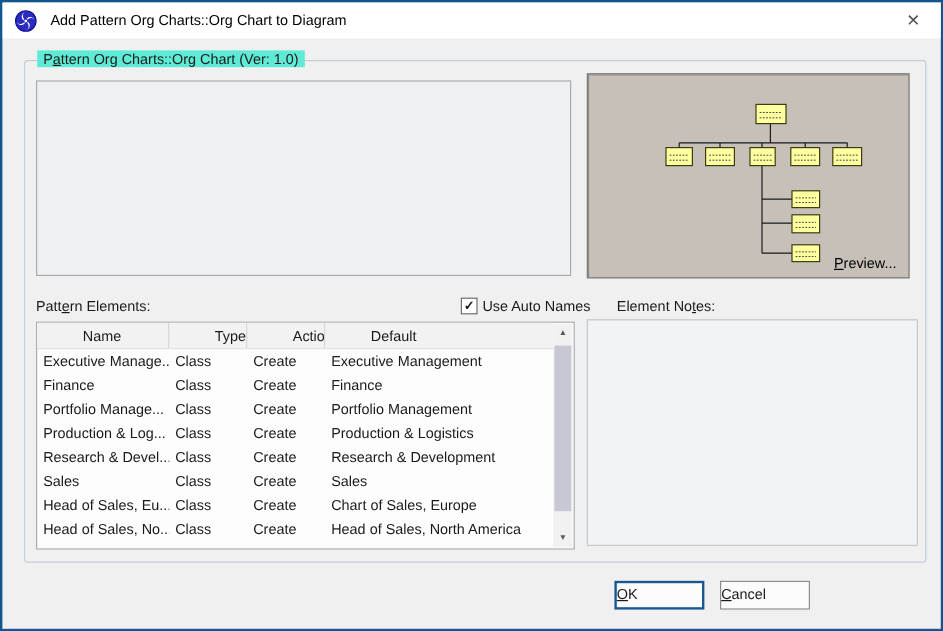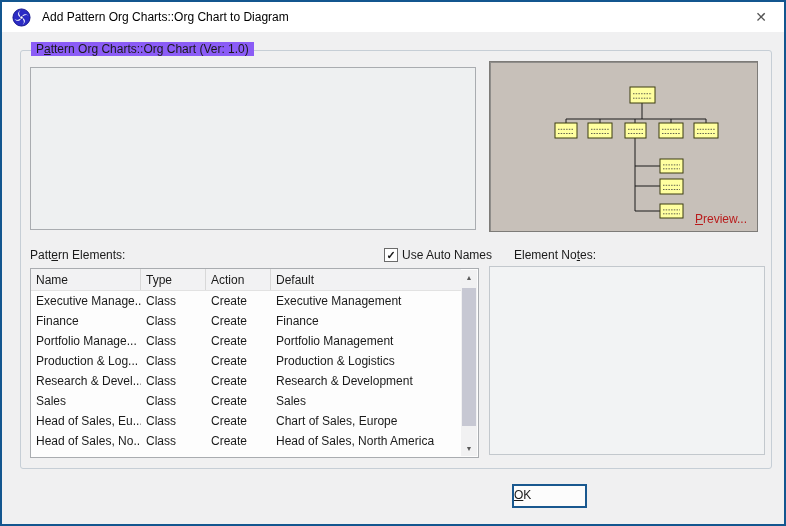--- a/index.html
+++ b/index.html
@@ -9,34 +9,34 @@
     background:#f0f0f1; border:2px solid #13568f;
     font-size:12px; color:#1a1a1a; overflow:hidden;
   }
   
   .titlebar { position:absolute; left:0; top:0; width:100%; height:30px; background:#ffffff; }
   .app-icon { position:absolute; left:10px; top:6px; width:19px; height:19px; }
   .title-text { position:absolute; left:40px; top:0; height:30px; line-height:30px; font-size:12px; color:#000; white-space:nowrap; }
   .close-btn { position:absolute; right:6px; top:1px; width:34px; height:28px; text-align:center; line-height:28px; font-size:14px; color:#535353; cursor:default; }
   
   .groupbox { position:absolute; left:18px; top:48px; width:752px; height:419px; border:1px solid #c6ced6; border-radius:3px; }
-  .groupbox-label { position:absolute; left:10px; top:-9px; background:#8b5cf6; padding:0 5px; white-space:nowrap; }
+  .groupbox-label { position:absolute; left:10px; top:-9px; background:#5eead4; padding:0 5px; white-space:nowrap; }
   
   .desc-box { position:absolute; left:28px; top:65px; width:446px; height:163px; background:#eef0f1; border:1px solid #a9acb0; }
   
   .preview-panel { position:absolute; left:487px; top:59px; width:269px; height:171px; background:#c7c0b9; border:1px solid #7d7b78; box-shadow: inset 1px 1px 0 #8f8d8a; }
-  .preview-label { position:absolute; right:10px; bottom:5px; color:#b91c1c;margin-left:48px; }
+  .preview-label { position:absolute; right:10px; bottom:5px; color:#000000;margin-left:48px; }
   
   .elements-label { position:absolute; left:28px; top:246px; }
   .autonames { position:absolute; left:382px; top:246px; display:flex; align-items:center; gap:4px; }
   .checkbox { width:14px; height:14px; background:#fff; border:1px solid #6b6b6b; font-size:11px; line-height:12px; text-align:center; color:#1a1a1a; font-weight:bold; }
   
   .etable { position:absolute; left:28px; top:266px; width:449px; height:190px; background:#fdfdfd; border:1px solid #a9acb0; }
   .thead { display:grid; grid-template-columns:110px 65px 65px auto; height:22px; margin-right:17px; background:#f2f2f3; border-bottom:1px solid #e2e2e2; }
-  .thcell { padding:4px 0 0 5px; border-right:1px solid #d8d8d8; overflow:hidden; white-space:nowrap; }
+  .thcell { padding:4px 0 0 5px; border-right:1px solid #d8d8d8; overflow:hidden; white-space:nowrap;margin-left:33px; }
   .thcell:last-child { border-right:none; }
   .tbody { margin-right:17px; }
   .trow { display:grid; grid-template-columns:110px 65px 65px auto; height:20px; }
   .tcell { padding:3px 0 0 5px; overflow:hidden; white-space:nowrap; }
   
   .vscroll { position:absolute; top:1px; right:1px; bottom:1px; width:16px; background:#f1f1f2; }
   .scroll-arrow { position:absolute; left:0; width:16px; height:15px; font-size:7px; color:#5a5a5a; text-align:center; line-height:15px; }
   .scroll-up { top:0; }
   .scroll-down { bottom:0; }
   .scroll-thumb { position:absolute; left:1px; top:18px; width:14px; height:138px; background:#c7c8d3; }
@@ -185,15 +185,16 @@
       <div class="scroll-arrow scroll-up">▲</div>
       <div class="scroll-thumb"></div>
       <div class="scroll-arrow scroll-down">▼</div>
     </div>
   </div>
 
   <span class="notes-label">Element No<u>t</u>es:</span>
   <div class="notes-box"></div>
 
   <div class="btn btn-ok"><u>O</u>K</div>
+  <div class="btn btn-cancel"><u>C</u>ancel</div>
   <div class="btn btn-help"><u>H</u>elp</div>
 
 </div>
 
 </body></html>

